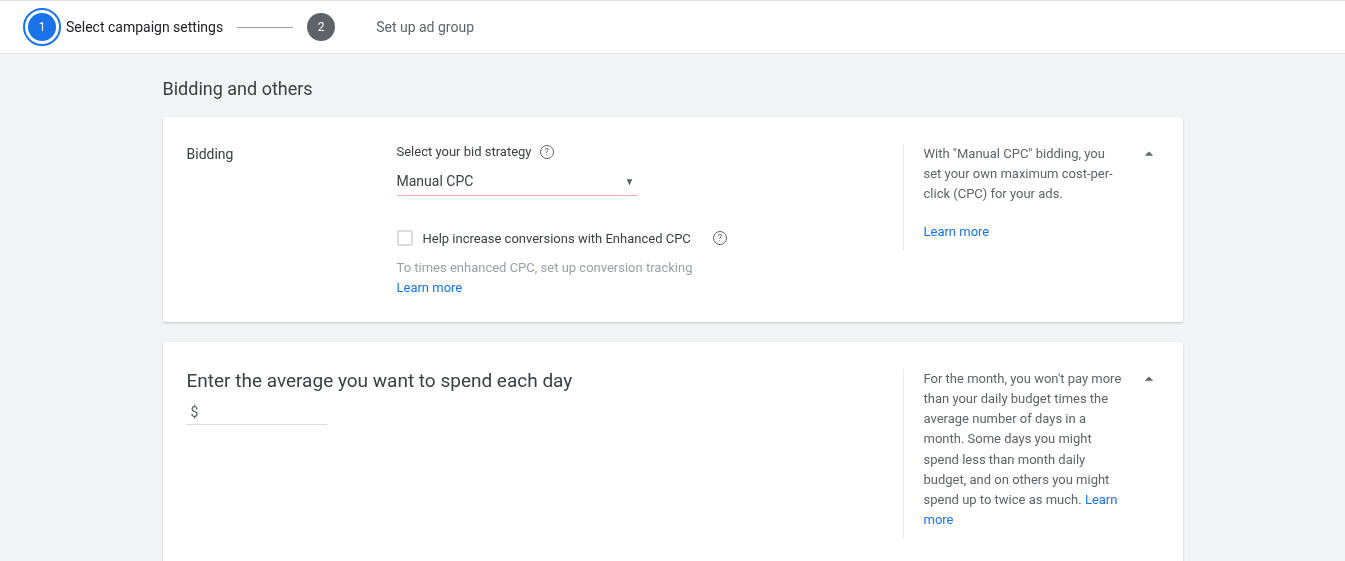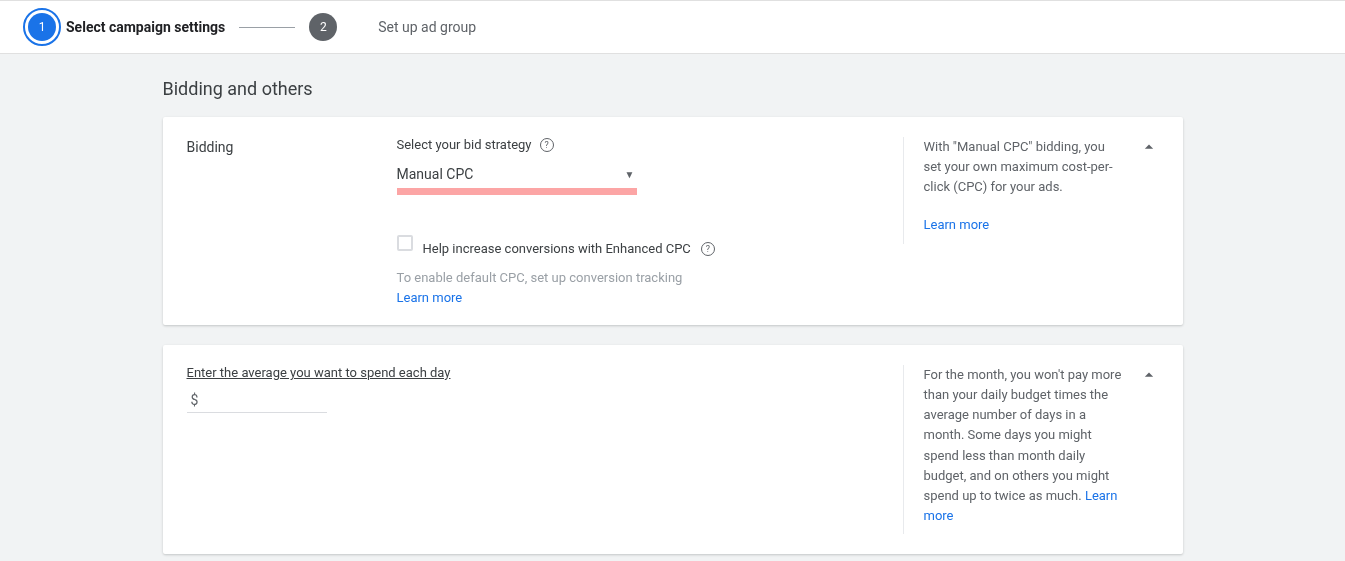--- a/index.html
+++ b/index.html
@@ -46,21 +46,21 @@
       border: 2px solid #1a73e8;
       border-radius: 50%;
     }
     .step-circle.inactive {
       background: #5f6368;
     }
     .step-label {
       font-size: 14px;
     }
     .step-label.active {
-      font-weight: 700;
+      font-weight: 400;
       color: #202124;
     }
     .step-label.inactive {
       color: #5f6368;
       margin-left: 31px;
     }
     .connector {
       width: 56px;
       height: 1px;
       background: #9aa0a6;
@@ -80,21 +80,21 @@
       font-size: 18px;
       color: #3c4043;
       font-weight: 400;
       margin-bottom: 18px;
     }
     .card {
       background: #fff;
       border-radius: 2px;
       box-shadow: 0 1px 2px rgba(60,64,67,.15), 0 1px 3px rgba(60,64,67,.1);
       margin-bottom: 20px;
-      padding: 20px 24px;
+      padding: 27px 24px;
     }
     .card-row {
       display: flex;
       align-items: flex-start;
     }
     .card-label {
       width: 210px;
       flex-shrink: 0;
       font-size: 14px;
       color: #3c4043;
@@ -140,21 +140,21 @@
       justify-content: center;
       font-size: 9px;
       color: #5f6368;
       cursor: pointer;
     }
     .select {
       display: flex;
       align-items: center;
       justify-content: space-between;
       width: 240px;
-      border-bottom: 7px solid #fca5a5;
+      border-bottom: 1px solid #fca5a5;
       padding: 4px 2px 6px 0;
       font-size: 14px;
       color: #3c4043;
       cursor: pointer;
       margin-bottom: 34px;
     }
     .caret {
       color: #5f6368;
       font-size: 10px;
     }
@@ -170,40 +170,38 @@
       border: 2px solid #dadce0;
       border-radius: 2px;
       cursor: pointer;
       flex-shrink: 0;
     }
     .checkbox-label {
       font-size: 13px;
       color: #3c4043;
       display: flex;
       align-items: center;
-      gap: 10px;
-      margin-top: 12px;
+      gap: 22px;
     }
     .hint {
       font-size: 13px;
       color: #9aa0a6;
       margin-bottom: 4px;
     }
     .link {
       color: #1a73e8;
       font-size: 13px;
       cursor: pointer;
       text-decoration: none;
       margin-top: 11px;
     }
     .budget-label {
-      font-size: 13px;
+      font-size: 19px;
       color: #3c4043;
       margin-bottom: 12px;
-      text-decoration: underline;
     }
     .budget-input {
       display: flex;
       align-items: baseline;
       gap: 4px;
       width: 140px;
       border-bottom: 1px solid #dadce0;
       padding-bottom: 4px;
     }
     .currency {
@@ -266,21 +264,21 @@
             <span>Manual CPC</span>
             <span class="caret">▼</span>
           </div>
           <div class="checkbox-row">
             <div class="checkbox"></div>
             <div class="checkbox-label">
               <span>Help increase conversions with Enhanced CPC</span>
               <span class="help-circle">?</span>
             </div>
           </div>
-          <div class="hint">To enable default CPC, set up conversion tracking</div>
+          <div class="hint">To times enhanced CPC, set up conversion tracking</div>
           <a class="link">Learn more</a>
         </div>
         <div class="card-aside">
           <div>With "Manual CPC" bidding, you set your own maximum cost-per-click (CPC) for your ads.</div>
           <div class="aside-link-block">
             <a class="link">Learn more</a>
           </div>
         </div>
         <div class="card-toggle">
           <svg class="chevron-svg" viewBox="0 0 24 24">

